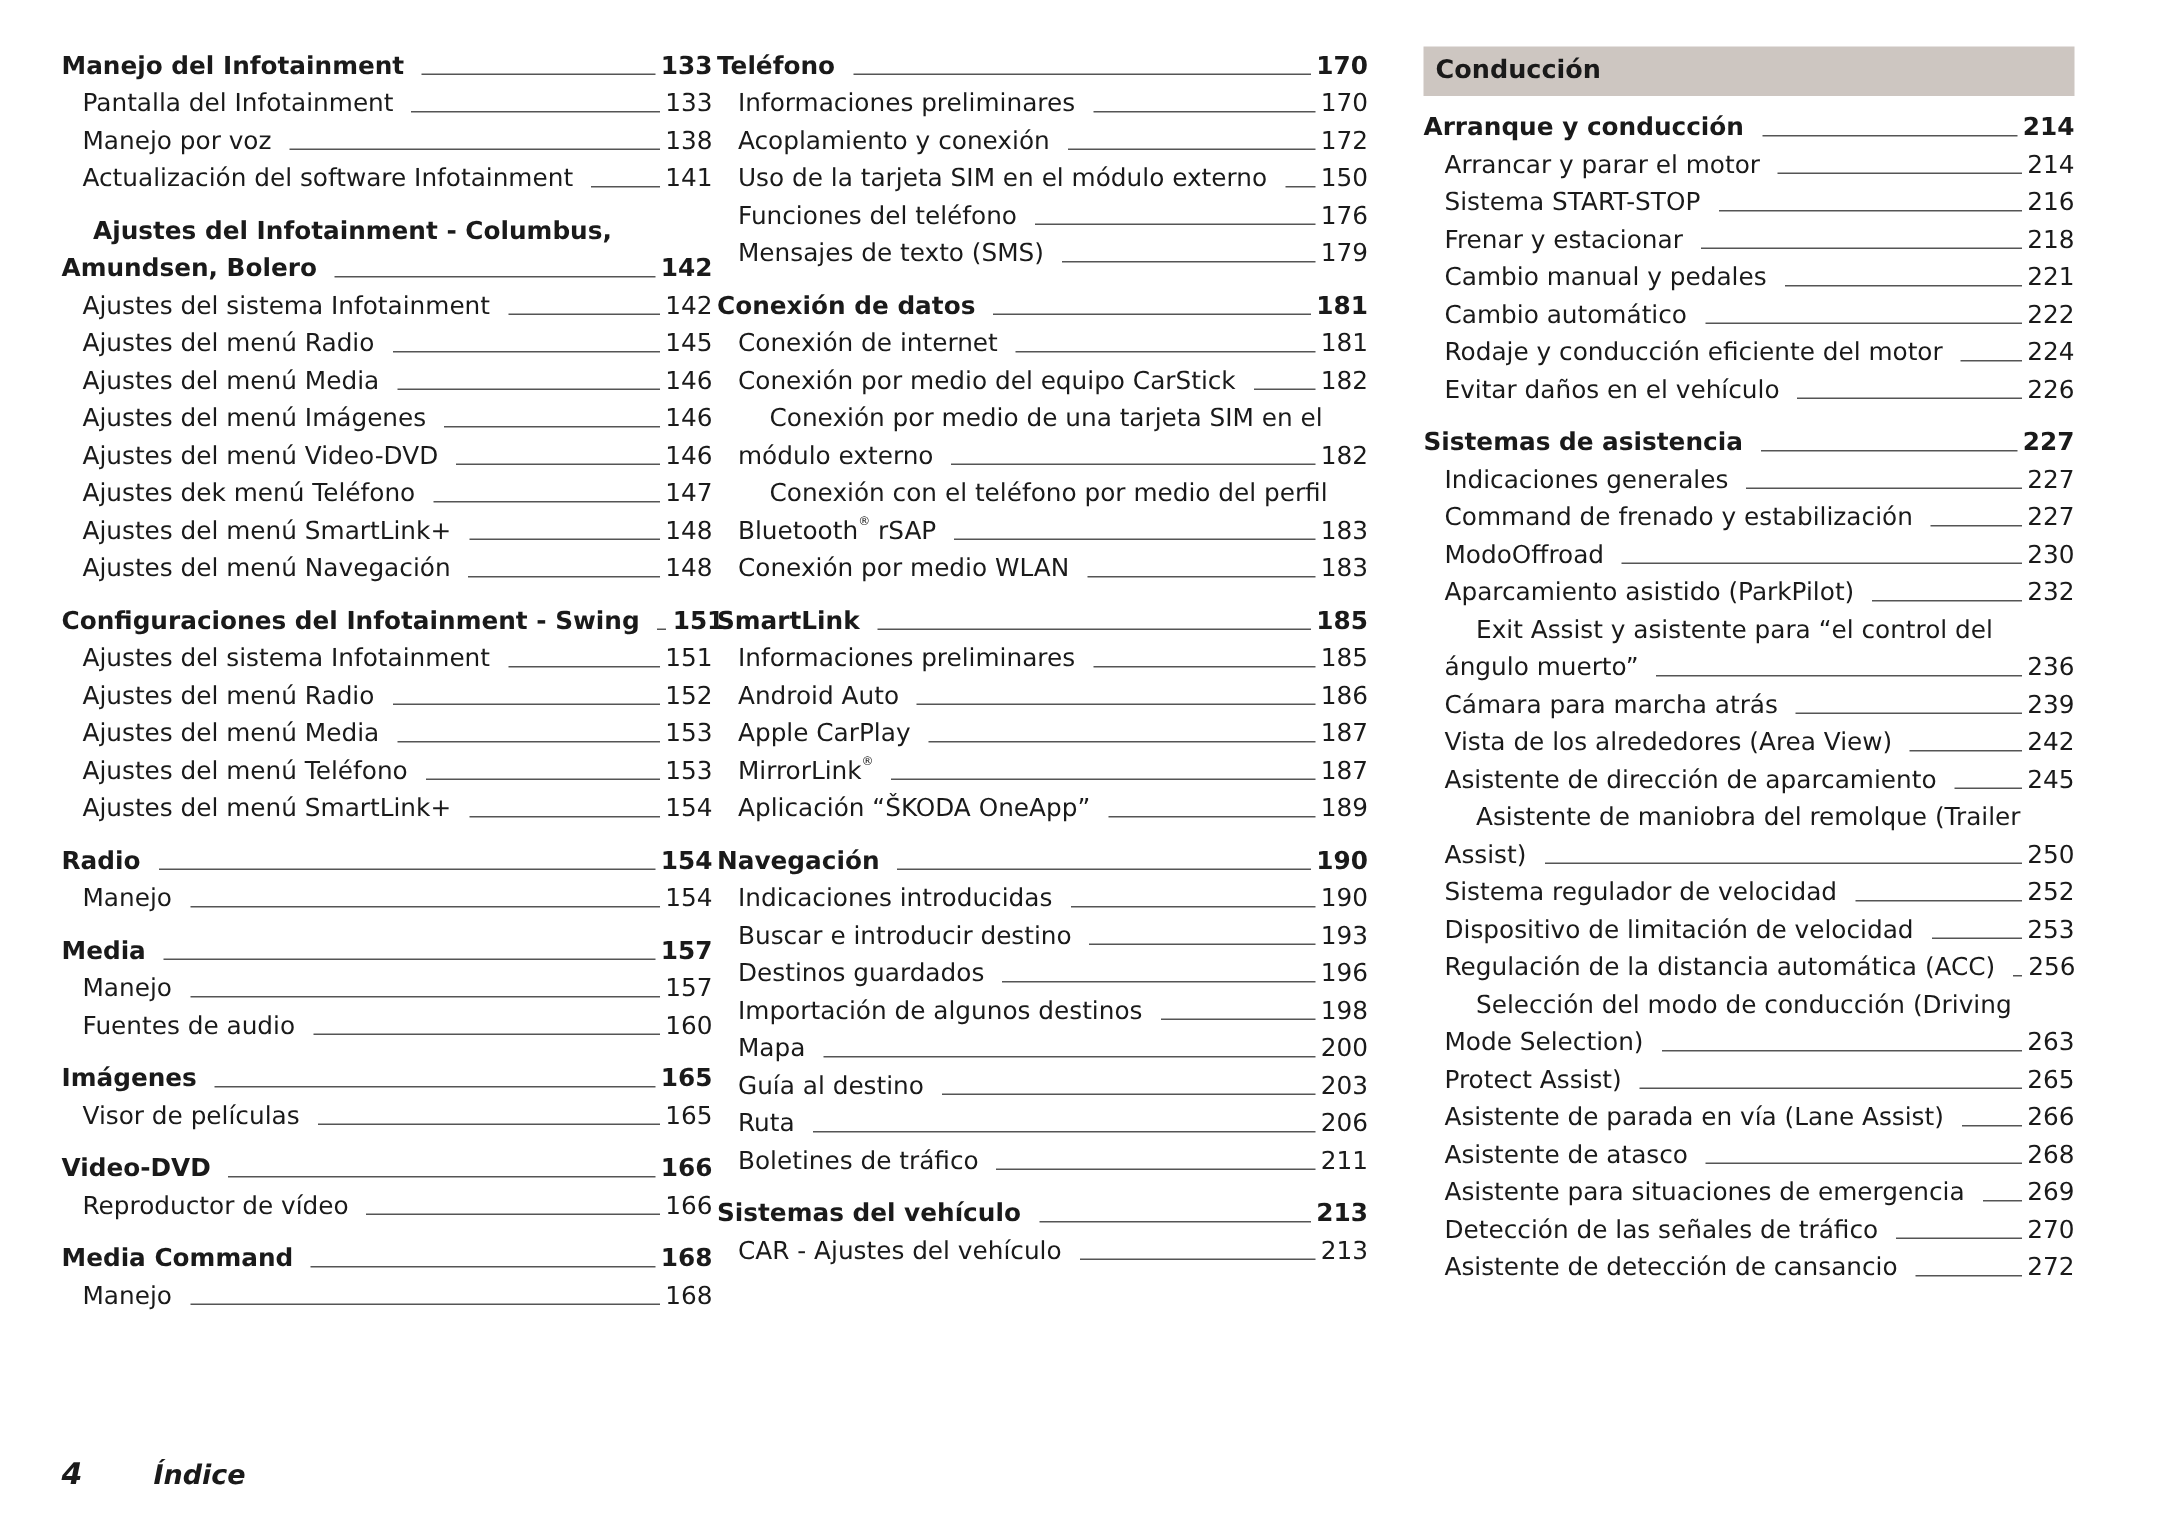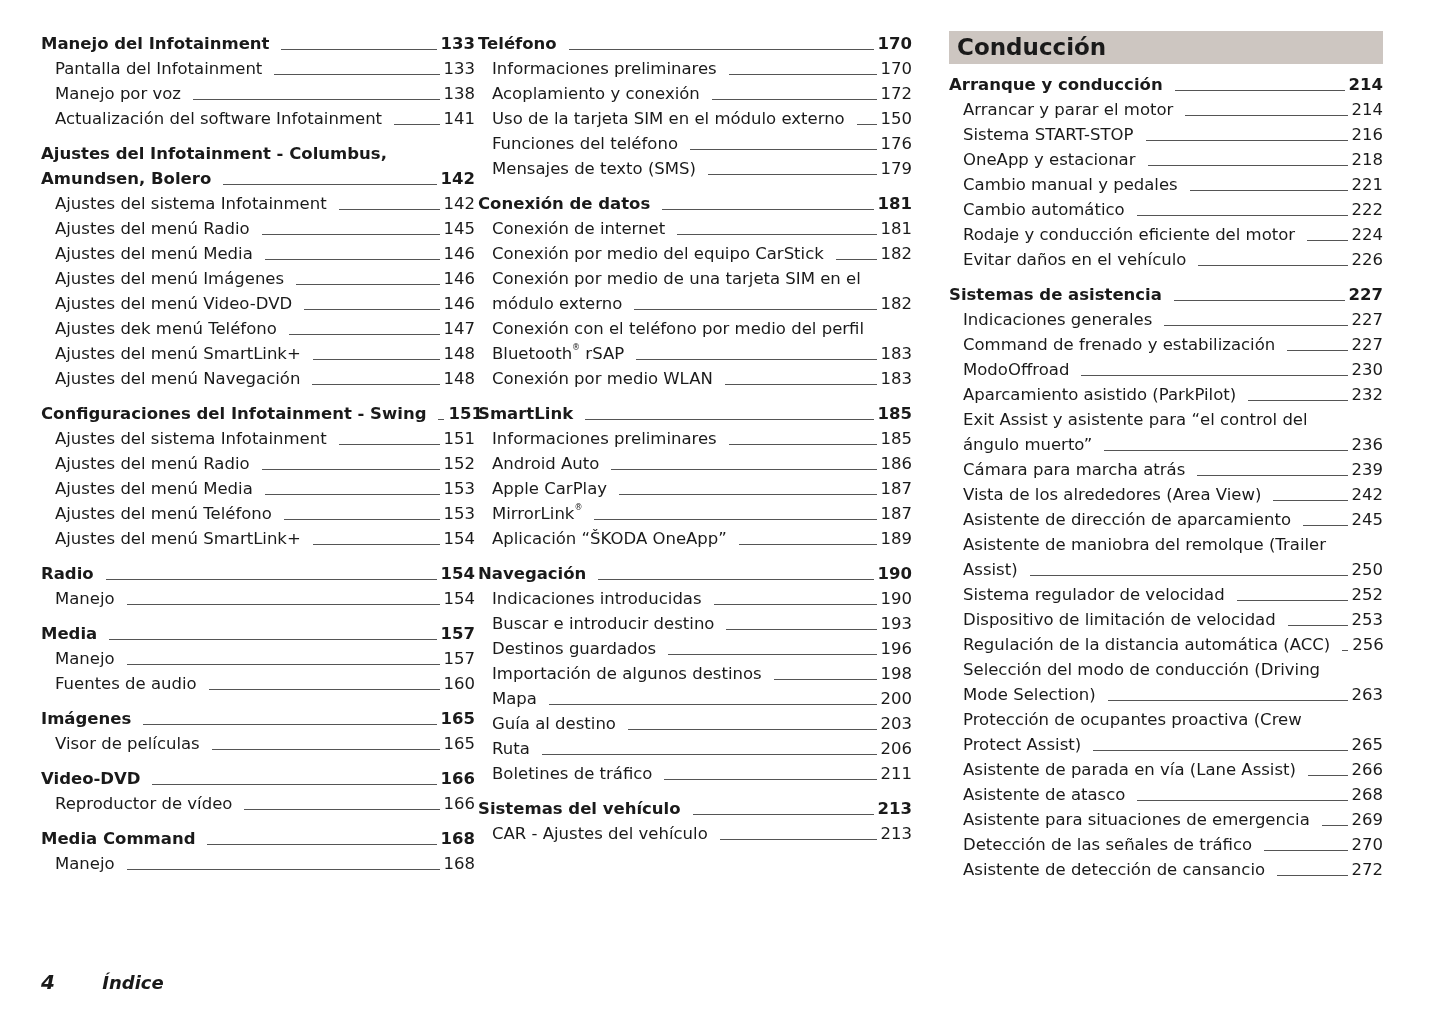--- a/index.html
+++ b/index.html
@@ -10,23 +10,23 @@
   #col2 { left: 478px; width: 434px; }
   #col3 { left: 949px; width: 434px; }
   .entry { position: relative; font-size: 16.5px; line-height: 25px; }
   .entry .row { display: flex; align-items: flex-end; }
   .entry .text { white-space: nowrap; }
   .entry .leader { flex: 1; border-bottom: 1px solid #555; margin: 0 4px 6px 12px; min-width: 6px; }
   .entry .page { white-space: nowrap; text-align: right; }
   .entry.h { font-weight: bold; margin-top: 10px; }
   .entry.h.first { margin-top: 0; }
   .entry.s { padding-left: 14px; }
-  .entry .line1 { display: block; white-space: nowrap; }
+  .entry .line1 { display: block; white-space: nowrap; margin-left: 21px; }
   sup { font-size: 8px; vertical-align: top; line-height: 14px; }
-  .chapter { background: #cdc6c1; font-weight: bold; font-size: 23px; height: 33px; line-height: 33px;
+  .chapter { background: #cdc6c1; font-weight: bold; font-size: 17px; height: 33px; line-height: 33px;
              padding-left: 8px; margin-bottom: 8px; }
   .footer { position: absolute; top: 970px; left: 41px; font-weight: bold; font-size: 18px; font-style: italic; }
   .footer .num { display: inline-block; width: 55px; font-size: 20px; }
 </style>
 </head>
 <body>
 
 <div class="col" id="col1">
     <div class="entry h first">
       <div class="row">
@@ -465,21 +465,21 @@
     </div>
     <div class="entry s">
       <div class="row">
         <span class="text"><span>Sistema START-STOP</span></span>
         <span class="leader"></span>
         <span class="page">216</span>
       </div>
     </div>
     <div class="entry s">
       <div class="row">
-        <span class="text"><span>OneApp y estacionar</span></span>
+        <span class="text"><span>Frenar y estacionar</span></span>
         <span class="leader"></span>
         <span class="page">218</span>
       </div>
     </div>
     <div class="entry s">
       <div class="row">
         <span class="text"><span>Cambio manual y pedales</span></span>
         <span class="leader"></span>
         <span class="page">221</span>
       </div>
@@ -600,21 +600,20 @@
     </div>
     <div class="entry s">
       <span class="line1">Selección del modo de conducción (Driving</span>
       <div class="row">
         <span class="text"><span>Mode Selection)</span></span>
         <span class="leader"></span>
         <span class="page">263</span>
       </div>
     </div>
     <div class="entry s">
-      <span class="line1">Protección de ocupantes proactiva (Crew</span>
       <div class="row">
         <span class="text"><span>Protect Assist)</span></span>
         <span class="leader"></span>
         <span class="page">265</span>
       </div>
     </div>
     <div class="entry s">
       <div class="row">
         <span class="text"><span>Asistente de parada en vía (Lane Assist)</span></span>
         <span class="leader"></span>

